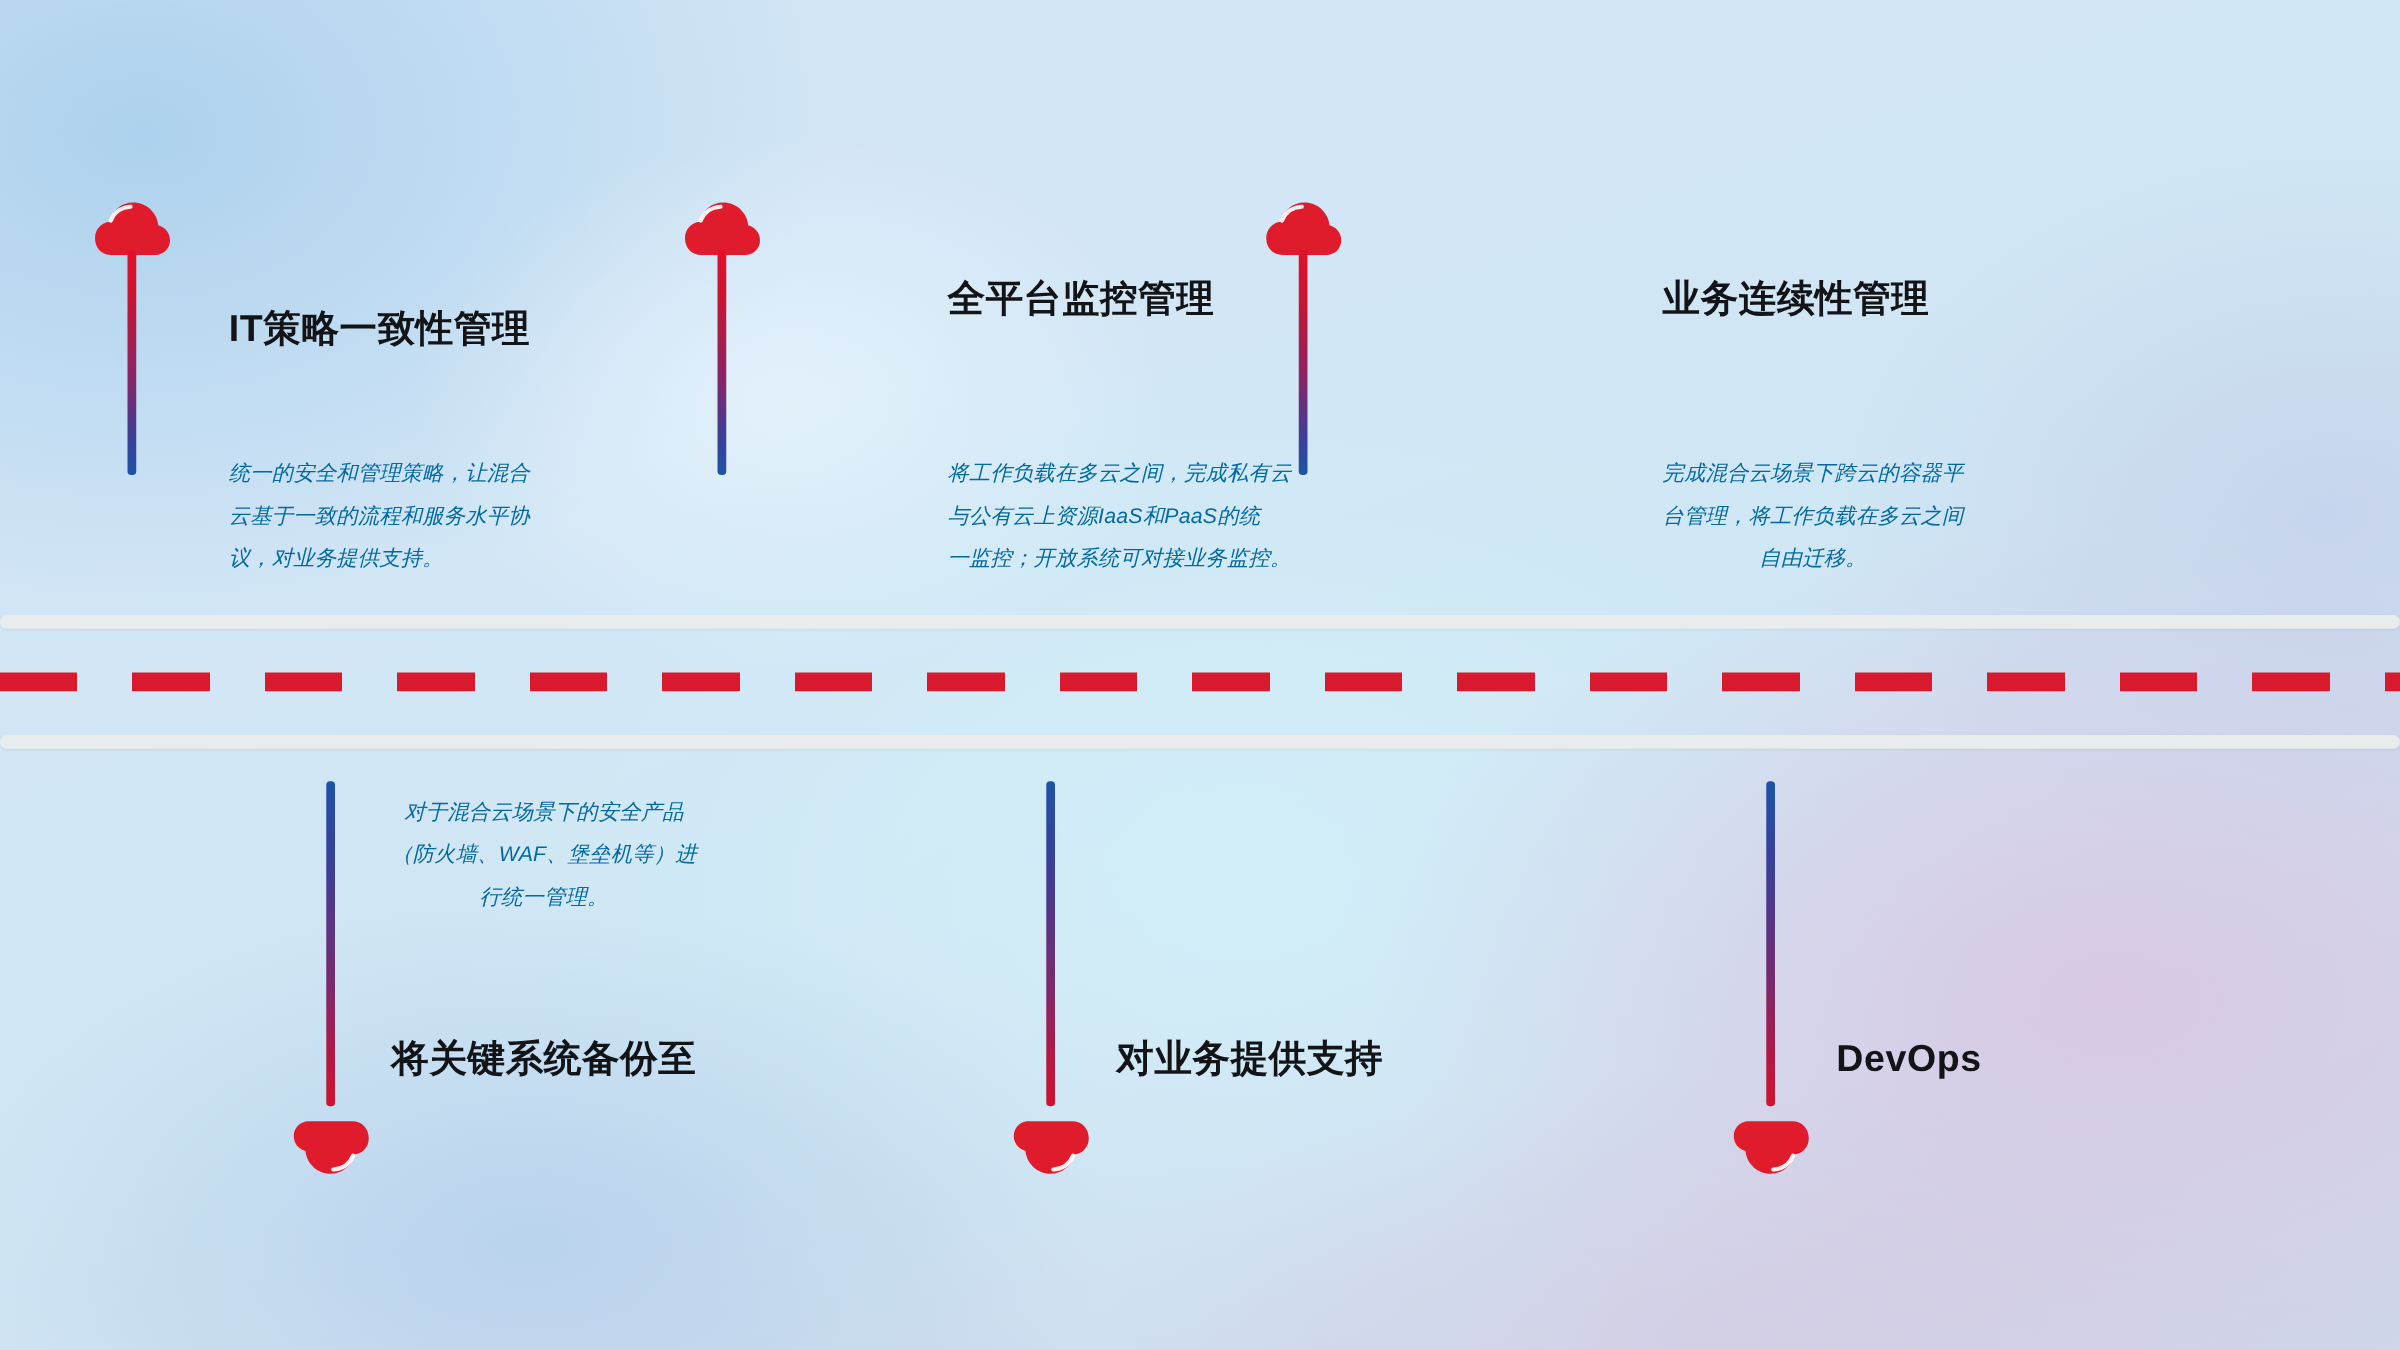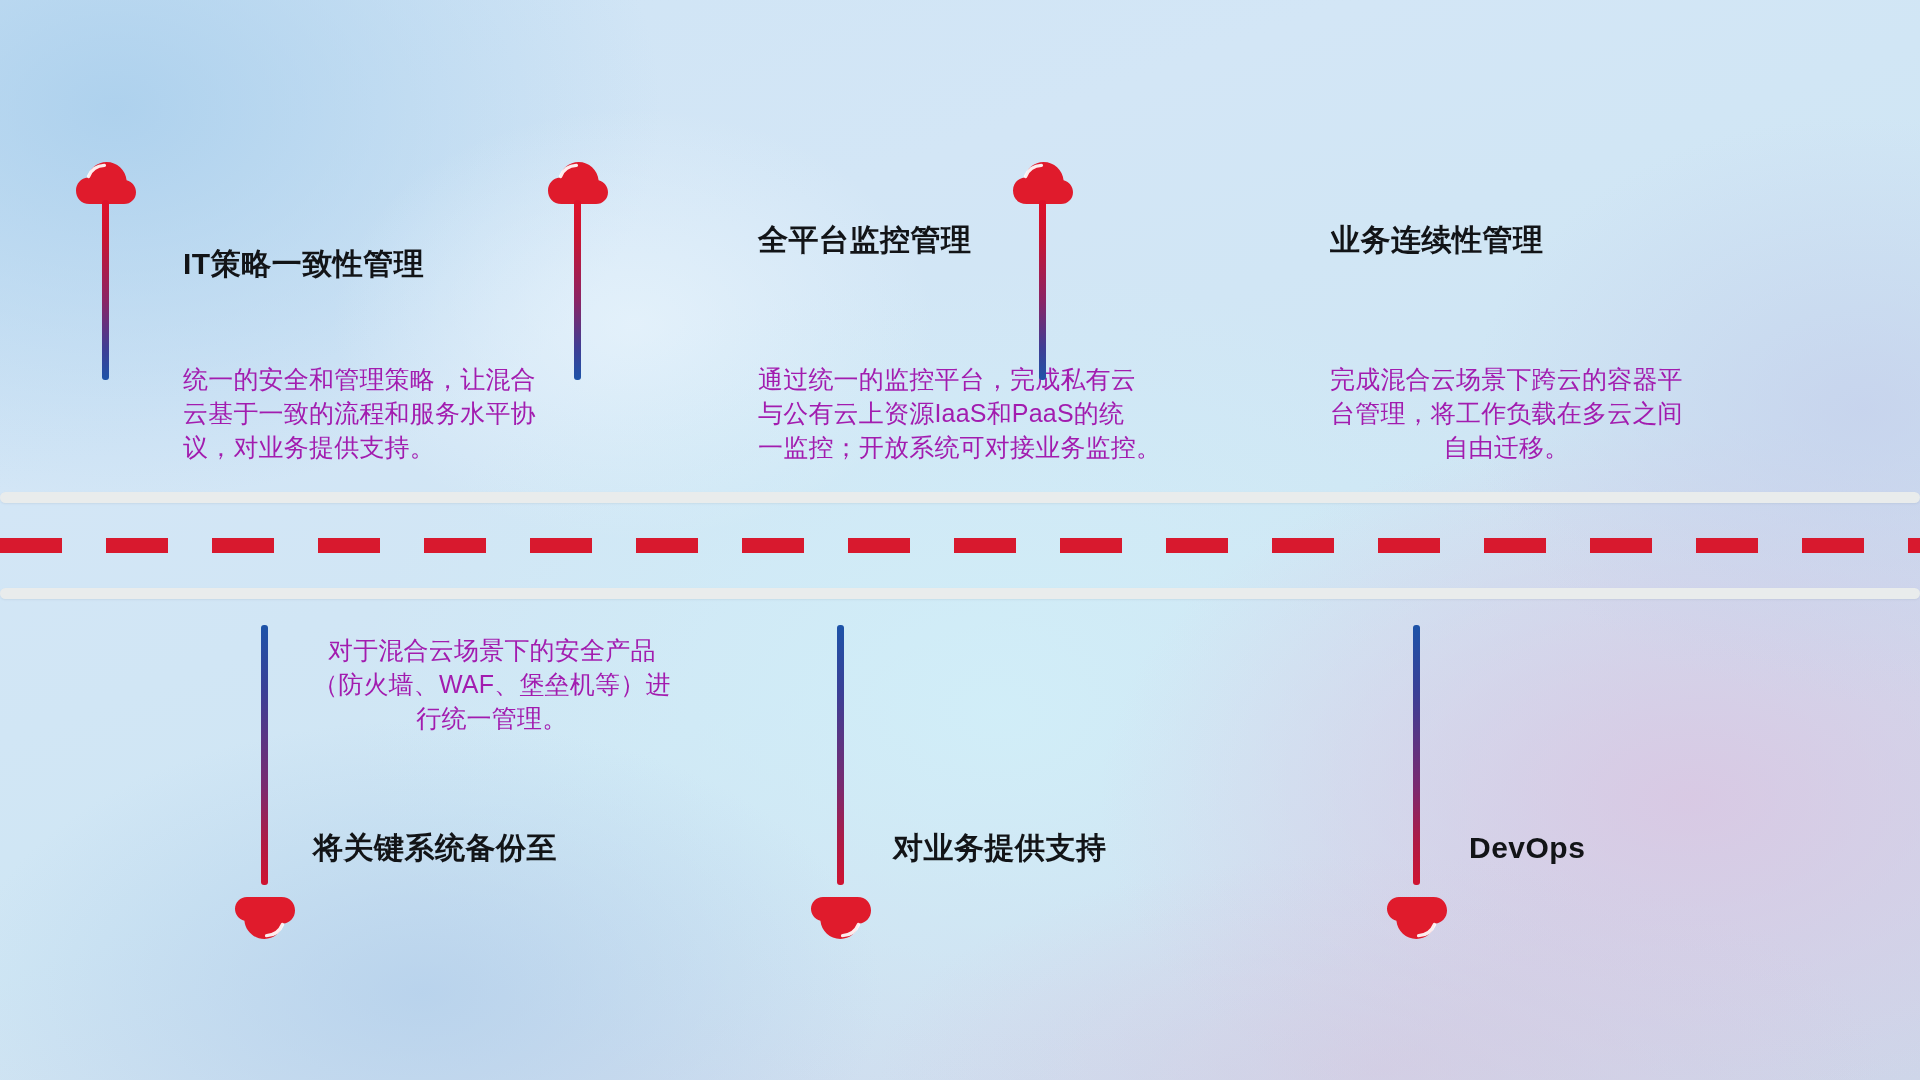--- a/index.html
+++ b/index.html
@@ -35,22 +35,22 @@
   .stem{position:absolute;width:7px;border-radius:3px;}
   .stem-down{background:linear-gradient(to bottom,#e0112a 0%,#cc1430 20%,#8a2465 56%,#3f3d94 82%,#1d53a8 100%);}
   .stem-up{background:linear-gradient(to bottom,#1d53a8 0%,#3b3f96 26%,#7a2a70 62%,#b01a44 84%,#cf1330 100%);}
 
   .cloud{position:absolute;width:62px;height:46px;}
   .cloud svg{display:block;width:100%;height:100%;}
 
   
   .title{position:absolute;color:#121417;font-weight:bold;font-size:30px;
          letter-spacing:.5px;white-space:nowrap;line-height:1;}
-  .body{position:absolute;color:#a21caf;font-size:25px;line-height:34px;
-        white-space:pre-line;letter-spacing:.2px;}
+  .body{position:absolute;color:#0369a1;font-size:17px;line-height:34px;
+        white-space:pre-line;letter-spacing:.2px;font-style:italic;}
 </style>
 </head>
 <body>
 
 <div class="stage">
 
   <div class="bg bg-base"></div>
   <div class="bg bg-g1"></div>
   <div class="bg bg-g7"></div>
   <div class="bg bg-g2"></div>
@@ -80,21 +80,21 @@
   <div class="marker">
     <div class="cloud" style="left:547px;top:160px;">
       <svg viewBox="0 0 62 46">
         <path d="M14.5 44 C6 44 1 38 1 30.5 C1 23.5 6 18 12.8 17.4 C14.6 8.4 22.3 2 31.6 2 C42 2 50.6 9.9 51.6 20.2 C57.4 21.8 61 26.6 61 32.2 C61 38.8 55.8 44 49 44 Z" fill="#e01b2c"></path>
         <path d="M13.5 16.5 C16.4 9.6 22.6 5.6 29.4 5.4" stroke="#ffffff" stroke-width="3.4" stroke-linecap="round" fill="none" opacity=".92"></path>
       </svg>
     </div>
     <div class="stem stem-down" style="left:574px;top:200px;height:180px;"></div>
   </div>
   <div class="title" style="left:758px;top:225px;">全平台监控管理</div>
-  <div class="body" style="left:758px;top:362px;">通过统一的监控平台，完成私有云
+  <div class="body" style="left:758px;top:362px;">将工作负载在多云之间，完成私有云
 与公有云上资源IaaS和PaaS的统
 一监控；开放系统可对接业务监控。</div>
 
   <div class="marker">
     <div class="cloud" style="left:1012px;top:160px;">
       <svg viewBox="0 0 62 46">
         <path d="M14.5 44 C6 44 1 38 1 30.5 C1 23.5 6 18 12.8 17.4 C14.6 8.4 22.3 2 31.6 2 C42 2 50.6 9.9 51.6 20.2 C57.4 21.8 61 26.6 61 32.2 C61 38.8 55.8 44 49 44 Z" fill="#e01b2c"></path>
         <path d="M13.5 16.5 C16.4 9.6 22.6 5.6 29.4 5.4" stroke="#ffffff" stroke-width="3.4" stroke-linecap="round" fill="none" opacity=".92"></path>
       </svg>
     </div>

